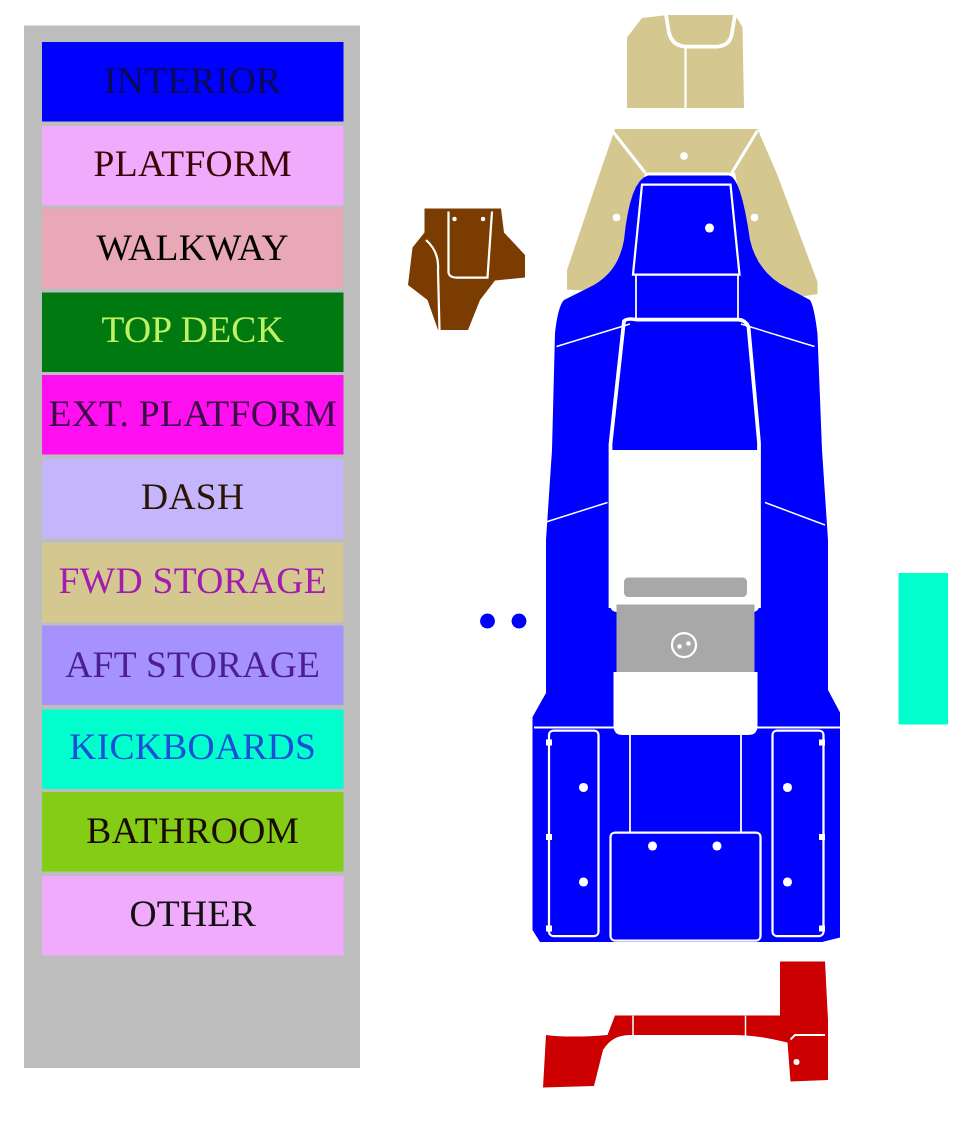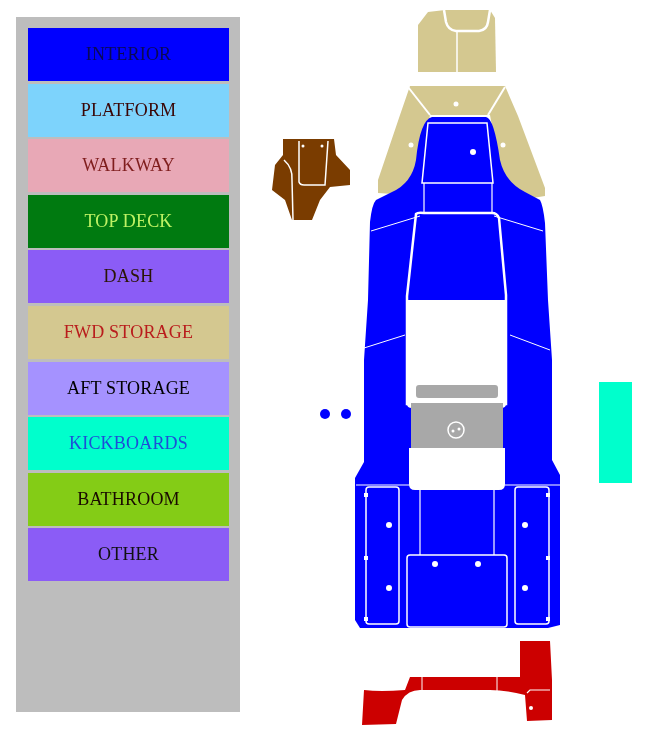--- a/index.html
+++ b/index.html
@@ -4,59 +4,62 @@
   <style>
     html, body { margin: 0; padding: 0; background: #ffffff; }
     body { width: 650px; height: 753px; position: relative; overflow: hidden; font-family: "Liberation Serif", "DejaVu Serif", serif; }
     .legend {
       position: absolute; left: 16px; top: 17px; width: 224px; height: 695px;
       background: #bdbdbd; box-sizing: border-box;
     }
     .legend-list { position: absolute; left: 12px; top: 11px; width: 201px; }
     .legend-item {
       height: 53px; margin-bottom: 2.6px; display: flex; align-items: center; justify-content: center;
-      font-size: 18px; letter-spacing: 0.2px; color: #111;
+      font-size: 25px; letter-spacing: 0.2px; color: #111;
       text-transform: uppercase; white-space: nowrap;
     }
     .legend-item span { display: block; }
     svg.diagram { position: absolute; left: 0; top: 0; }
   </style>
 </head>
 <body>
 
 <div class="legend">
   <div class="legend-list">
     <div class="legend-item" style="background:#0000ff;color:#0a0a55">
         <span>INTERIOR</span>
       </div>
-    <div class="legend-item" style="background:#7dd3fc;color:#3a0505">
+    <div class="legend-item" style="background:#f0abfc;color:#3a0505">
         <span>PLATFORM</span>
       </div>
-    <div class="legend-item" style="background:#e8a8b6;color:#7f1d1d">
+    <div class="legend-item" style="background:#e8a8b6;color:#000000">
         <span>WALKWAY</span>
       </div>
     <div class="legend-item" style="background:#007a10;color:#bef264">
         <span>TOP DECK</span>
       </div>
-    <div class="legend-item" style="background:#8b5cf6;color:#2a1505">
+    <div class="legend-item" style="background:#ff10f0;color:#3a0a45">
+        <span>EXT. PLATFORM</span>
+      </div>
+    <div class="legend-item" style="background:#c4b5fd;color:#2a1505">
         <span>DASH</span>
       </div>
-    <div class="legend-item" style="background:#d4c890;color:#b91c1c">
+    <div class="legend-item" style="background:#d4c890;color:#a21caf">
         <span>FWD STORAGE</span>
       </div>
-    <div class="legend-item" style="background:#a592ff;color:#000000">
+    <div class="legend-item" style="background:#a592ff;color:#4c1d95">
         <span>AFT STORAGE</span>
       </div>
     <div class="legend-item" style="background:#00ffcc;color:#1d4ed8">
         <span>KICKBOARDS</span>
       </div>
     <div class="legend-item" style="background:#84cc16;color:#1a0a00">
         <span>BATHROOM</span>
       </div>
-    <div class="legend-item" style="background:#8b5cf6;color:#111111">
+    <div class="legend-item" style="background:#f0abfc;color:#111111">
         <span>OTHER</span>
       </div>
   </div>
 </div>
 
 <svg class="diagram" width="650" height="753" viewBox="0 0 650 753">
 
   <g>
     <path d="M428,12 L445,10 L490,10 L495,18 L496,72 L418,72 L418,25 Z" fill="#d4c890"></path>
     <path d="M444,10 L446,22 Q448,30 456,31 L479,31 Q487,30 488,22 L490,10" fill="none" stroke="#ffffff" stroke-width="2.5"></path>

